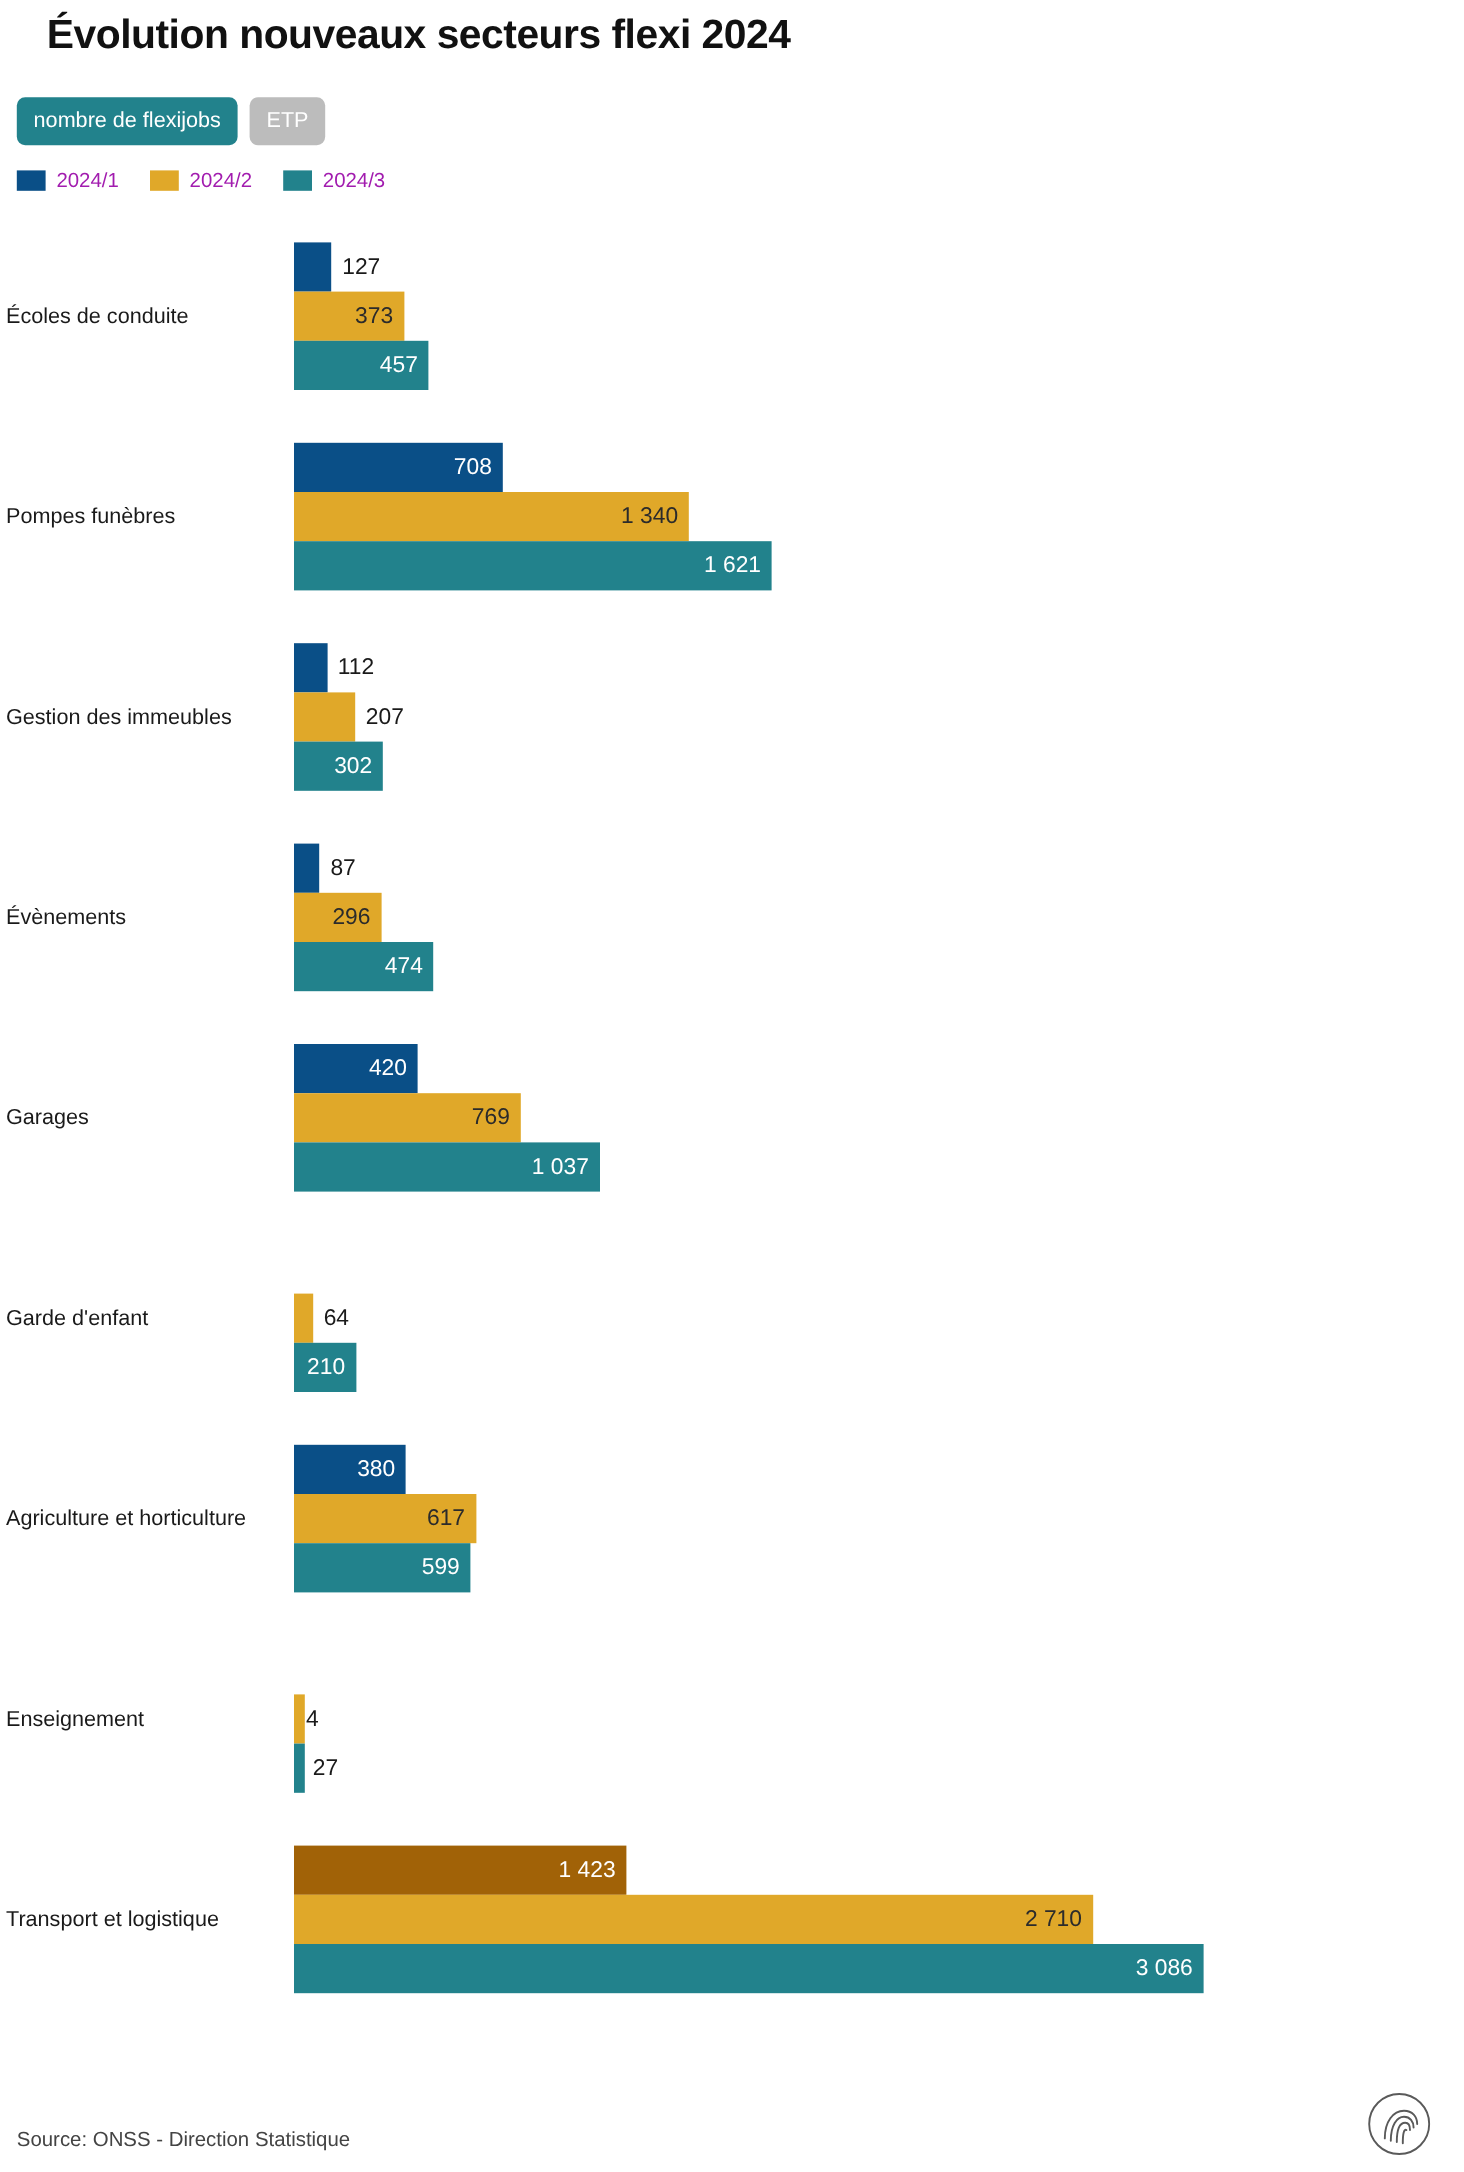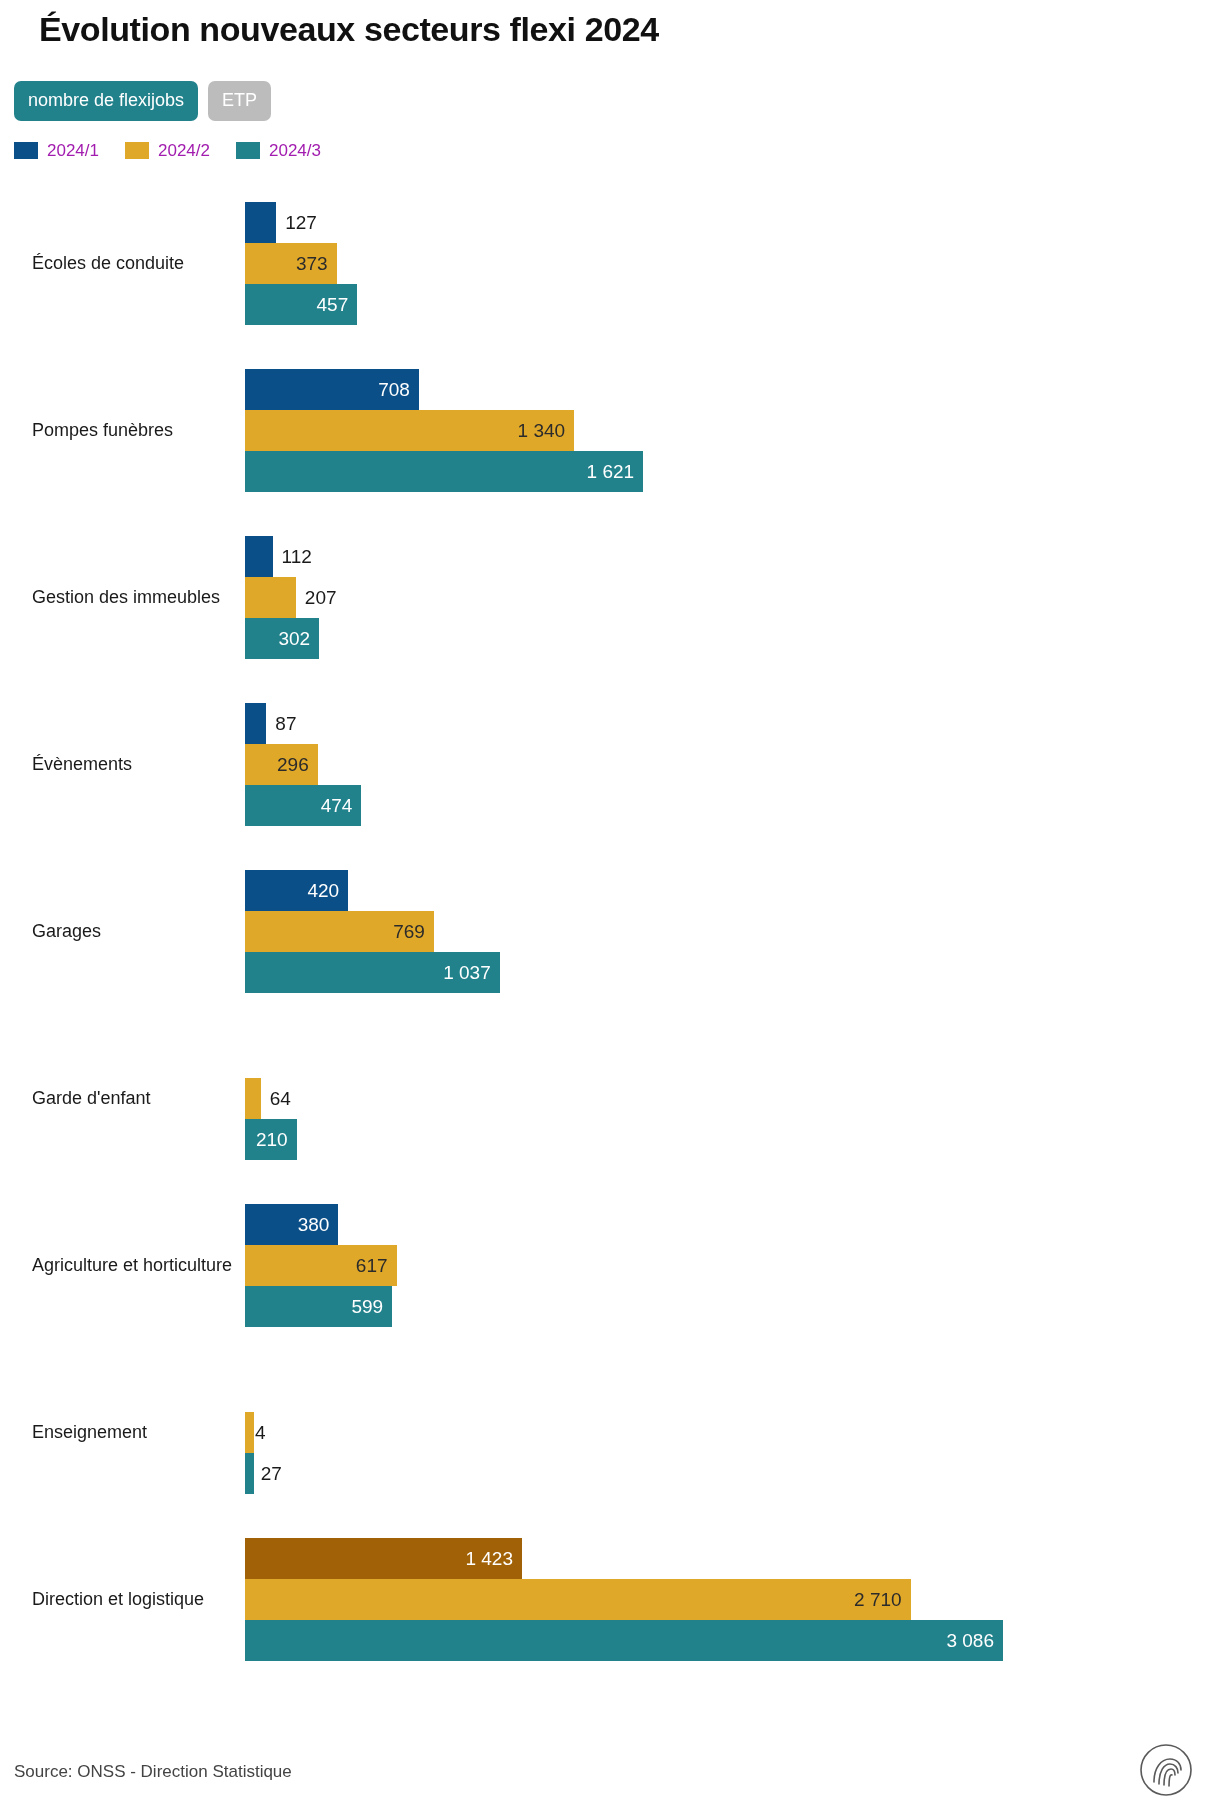--- a/index.html
+++ b/index.html
@@ -92,21 +92,21 @@
   .group {
     position: relative;
     display: flex;
     align-items: center;
     box-sizing: border-box;
   }
   .cat-label {
     width: 245px;
     flex: 0 0 245px;
     box-sizing: border-box;
-    padding-left: 32px;
+    padding-left: 5px;
     padding-right: 10px;
     font-size: 18px;
     color: #1a1a1a;
     line-height: 1.15;
   }
   .bars {
     flex: 1 1 auto;
     position: relative;
   }
   .bar-row {
@@ -135,21 +135,21 @@
     color: #1a1a1a;
     position: absolute;
     white-space: nowrap;
   }
   .bar.empty { padding-right: 0; }
 
   
   .footer {
     position: absolute;
     left: 14px;
-    bottom: 28px;
+    bottom: 17px;
     font-size: 17px;
     color: #444444;
     margin-top: 17px;
   }
   .logo {
     position: absolute;
     right: 28px;
     bottom: 14px;
     width: 52px;
     height: 52px;
@@ -326,21 +326,21 @@
             <div class="bar" style="width: 0.982502px; background: rgb(224, 168, 41);"></div>
             <span class="bar-value outside" style="left: 9.9825px;">4</span>
           </div>
           <div class="bar-row">
             <div class="bar" style="width: 6.63189px; background: rgb(34, 130, 140);"></div>
             <span class="bar-value outside" style="left: 15.6319px;">27</span>
           </div>
         </div>
       </div>
       <div class="group" style="height: 167px;">
-        <div class="cat-label">Direction et logistique</div>
+        <div class="cat-label">Transport et logistique</div>
         <div class="bars">
           <div class="bar-row">
             <div class="bar" style="width: 277px; background: #a16207; text-align: center;">
               <span class="bar-value inside">1 423</span>
             </div>
           </div>
           <div class="bar-row">
             <div class="bar" style="width: 665.645px; background: rgb(224, 168, 41);">
               <span class="bar-value inside-dark">2 710</span>
             </div>

